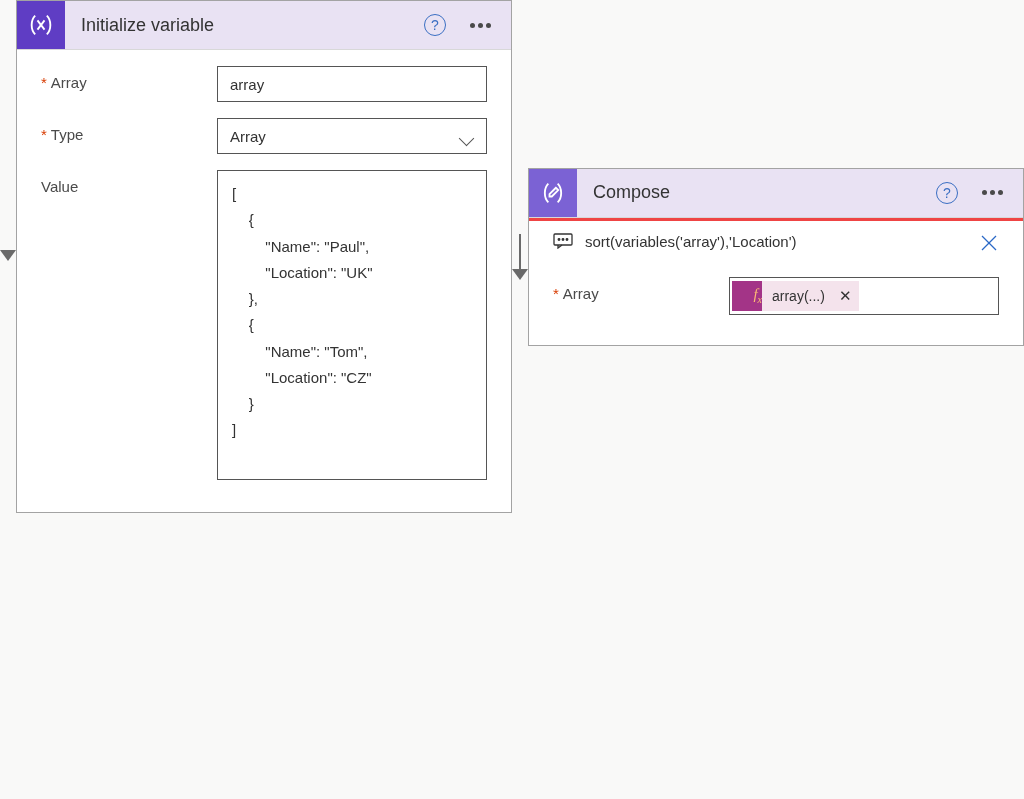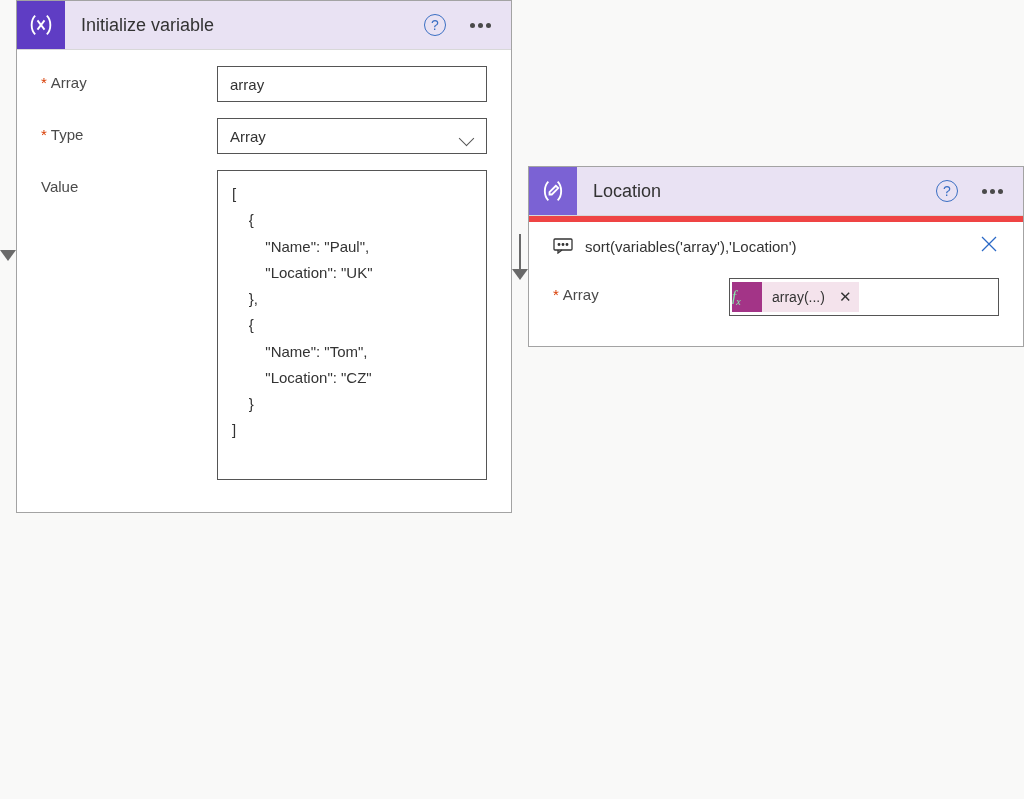--- a/index.html
+++ b/index.html
@@ -173,24 +173,23 @@
       padding: 10px 14px;
       font-size: 15px;
       color: #333333;
       font-family: inherit;
       white-space: pre;
       line-height: 1.75;
       background: #fff;
     }
     .peek-bar {
       display: flex;
-      align-items: center;
       padding: 12px 24px 6px 24px;
       gap: 12px;
-      border-top: 6px solid #ef4444;
+      border-top: 3px solid #ef4444;
     }
     .peek-icon {
       width: 20px;
       height: 16px;
       position: relative;
     }
     .peek-icon svg { width: 20px; height: 16px; }
     .peek-text {
       font-size: 15px;
       color: #333;
@@ -214,26 +213,26 @@
       background: #fff;
     }
     .token {
       display: flex;
       align-items: center;
       background: #f4e3ec;
       height: 30px;
     }
     .token-fx {
       background: #a33487;
-      color: #86efac;
+      color: #fdba74;
       height: 30px;
       width: 30px;
       display: flex;
       align-items: center;
-      justify-content: flex-start;
+      justify-content: flex-end;
       font-style: italic;
       font-family: Georgia, serif;
       font-size: 15px;
     }
     .token-fx sub { font-size: 10px; font-style: italic; }
     .token-text {
       padding: 0 6px 0 10px;
       font-size: 14px;
       color: #333;
     }
@@ -315,21 +314,21 @@
 
   <div class="card">
     <div class="card-header">
       <div class="card-header-icon compose-bg">
         <svg viewBox="0 0 24 24" fill="none" stroke="#ffffff" stroke-width="1.6">
           <path d="M8 4 C6 6 5 9 5 12 C5 15 6 18 8 20"></path>
           <path d="M16 4 C18 6 19 9 19 12 C19 15 18 18 16 20"></path>
           <path d="M14.5 7.5 L9 13 L9 15 L11 15 L16.5 9.5 Z"></path>
         </svg>
       </div>
-      <div class="card-title">Location</div>
+      <div class="card-title">Compose</div>
       <div class="card-actions">
         <div class="help-icon">?</div>
         <div class="more-icon">
             <span></span>
             <span></span>
             <span></span>
           </div>
       </div>
     </div>
     <div class="peek-bar">

